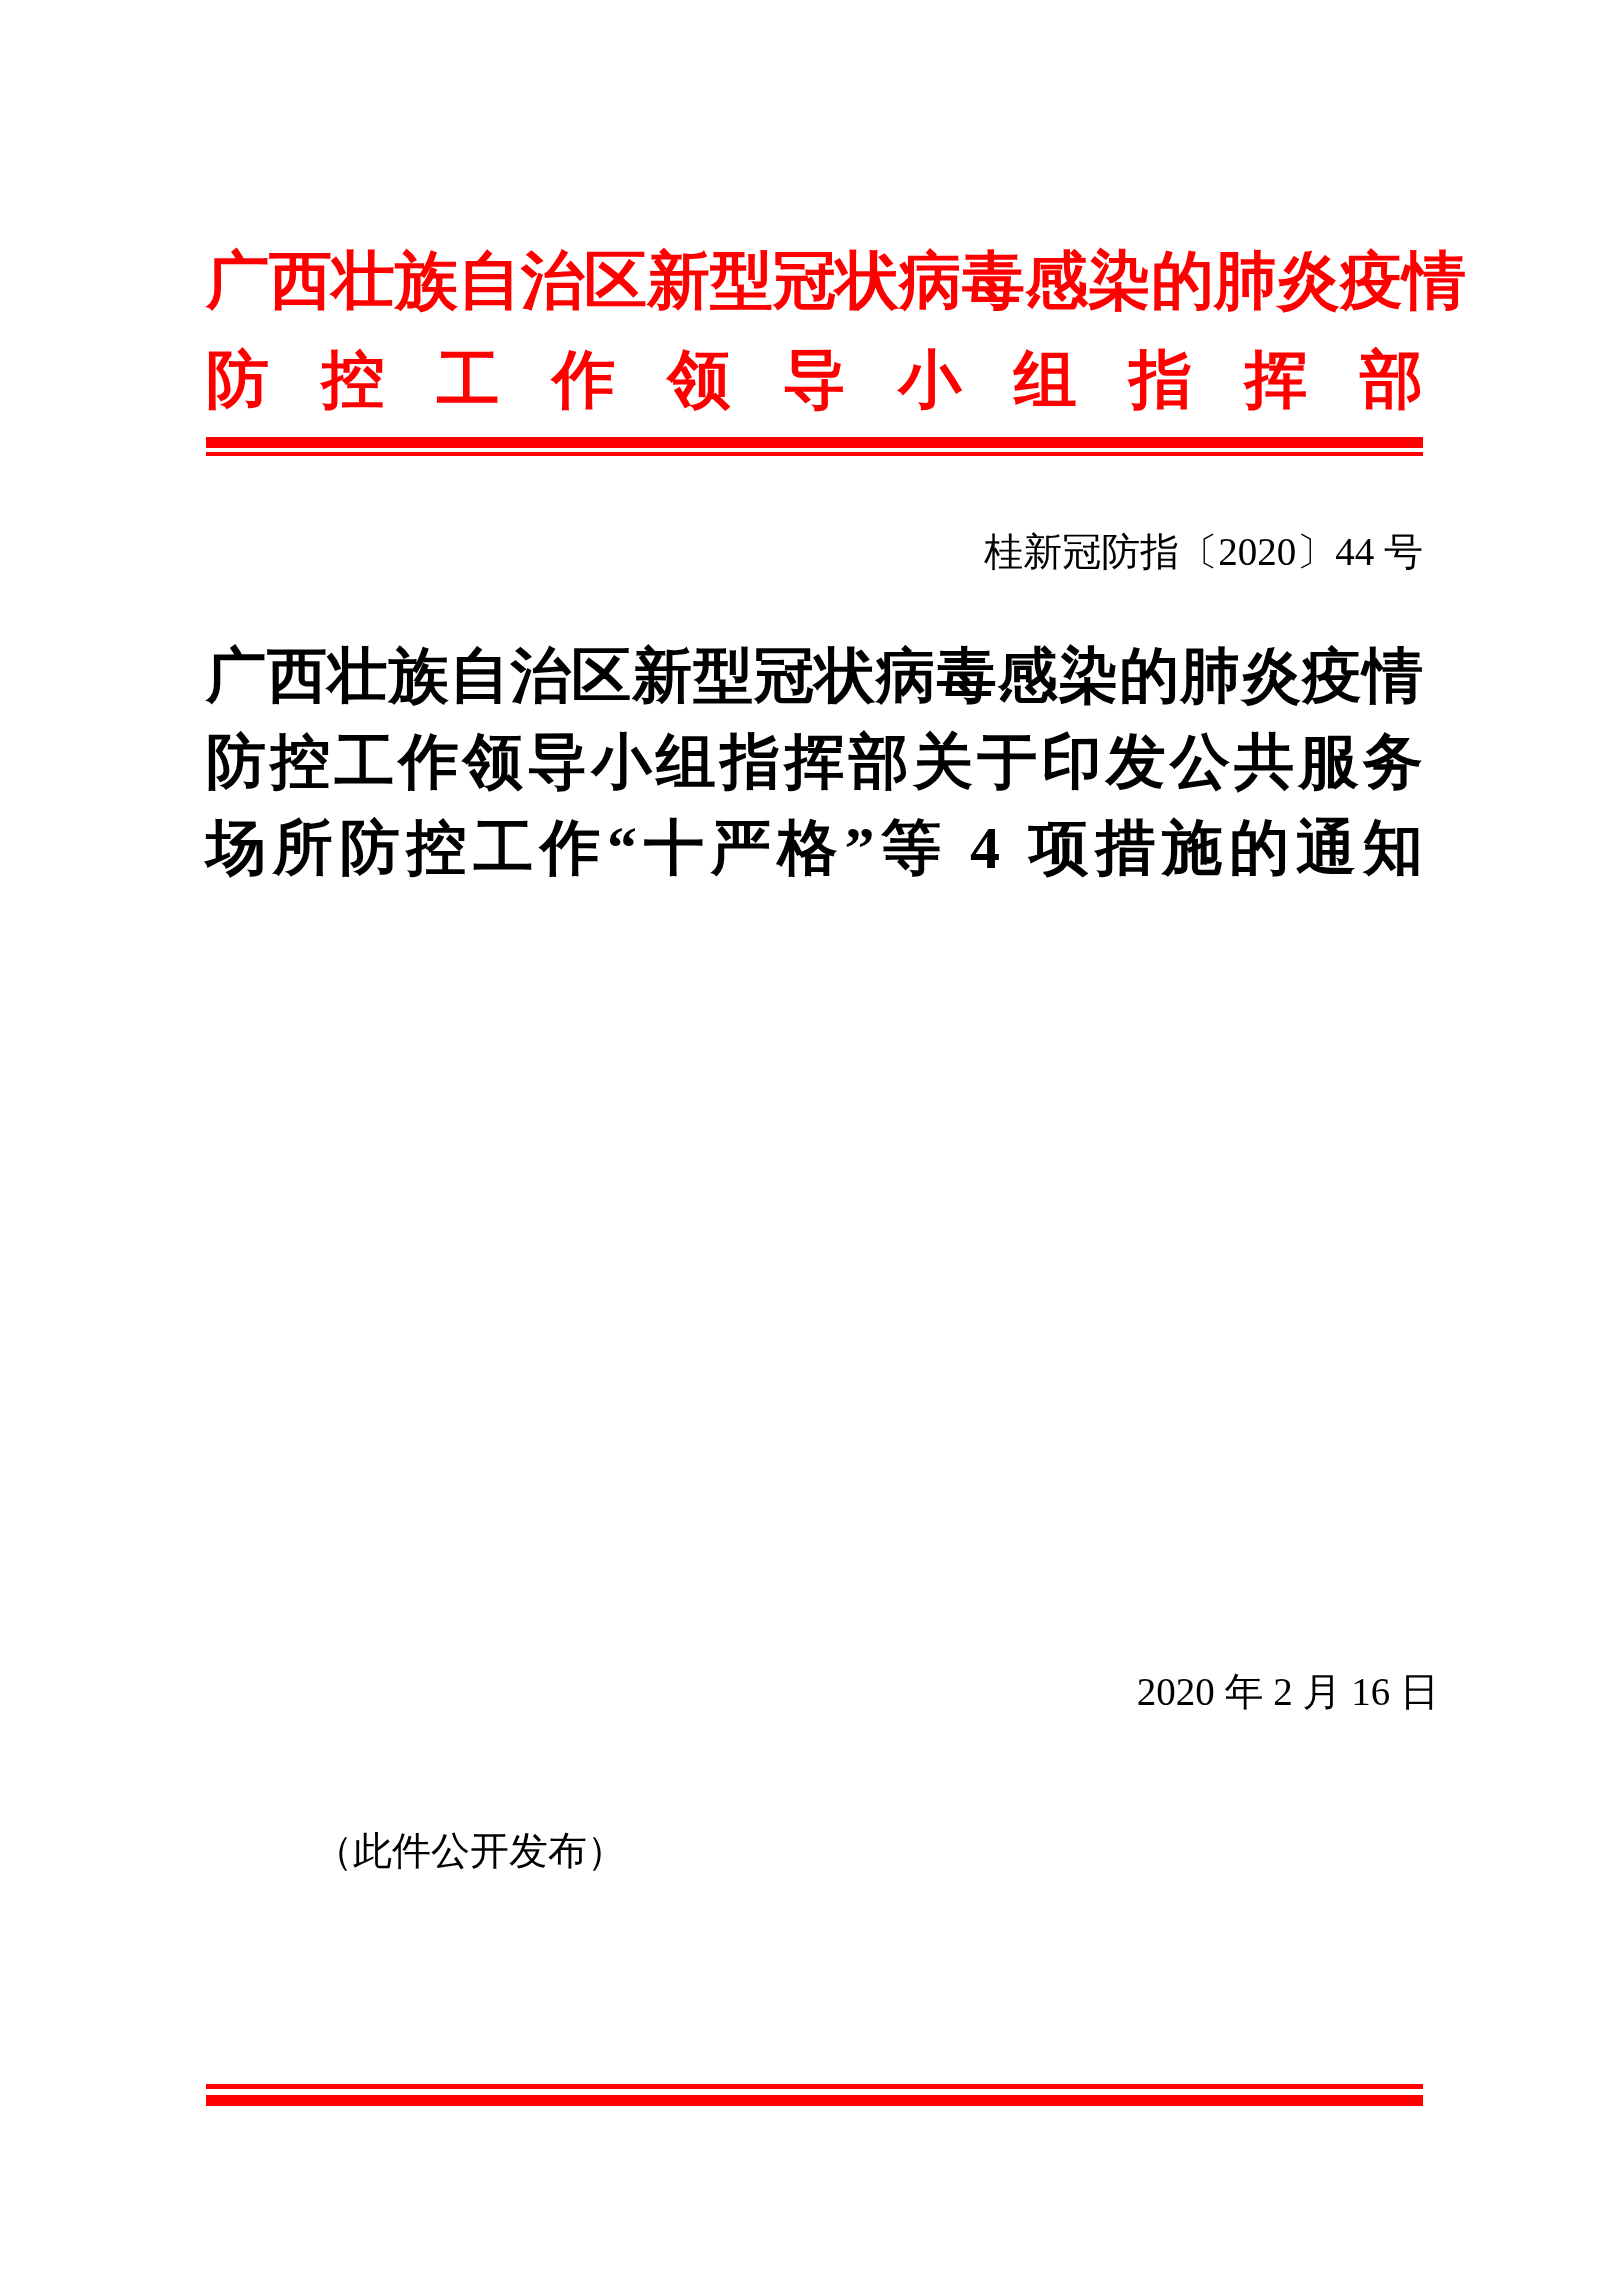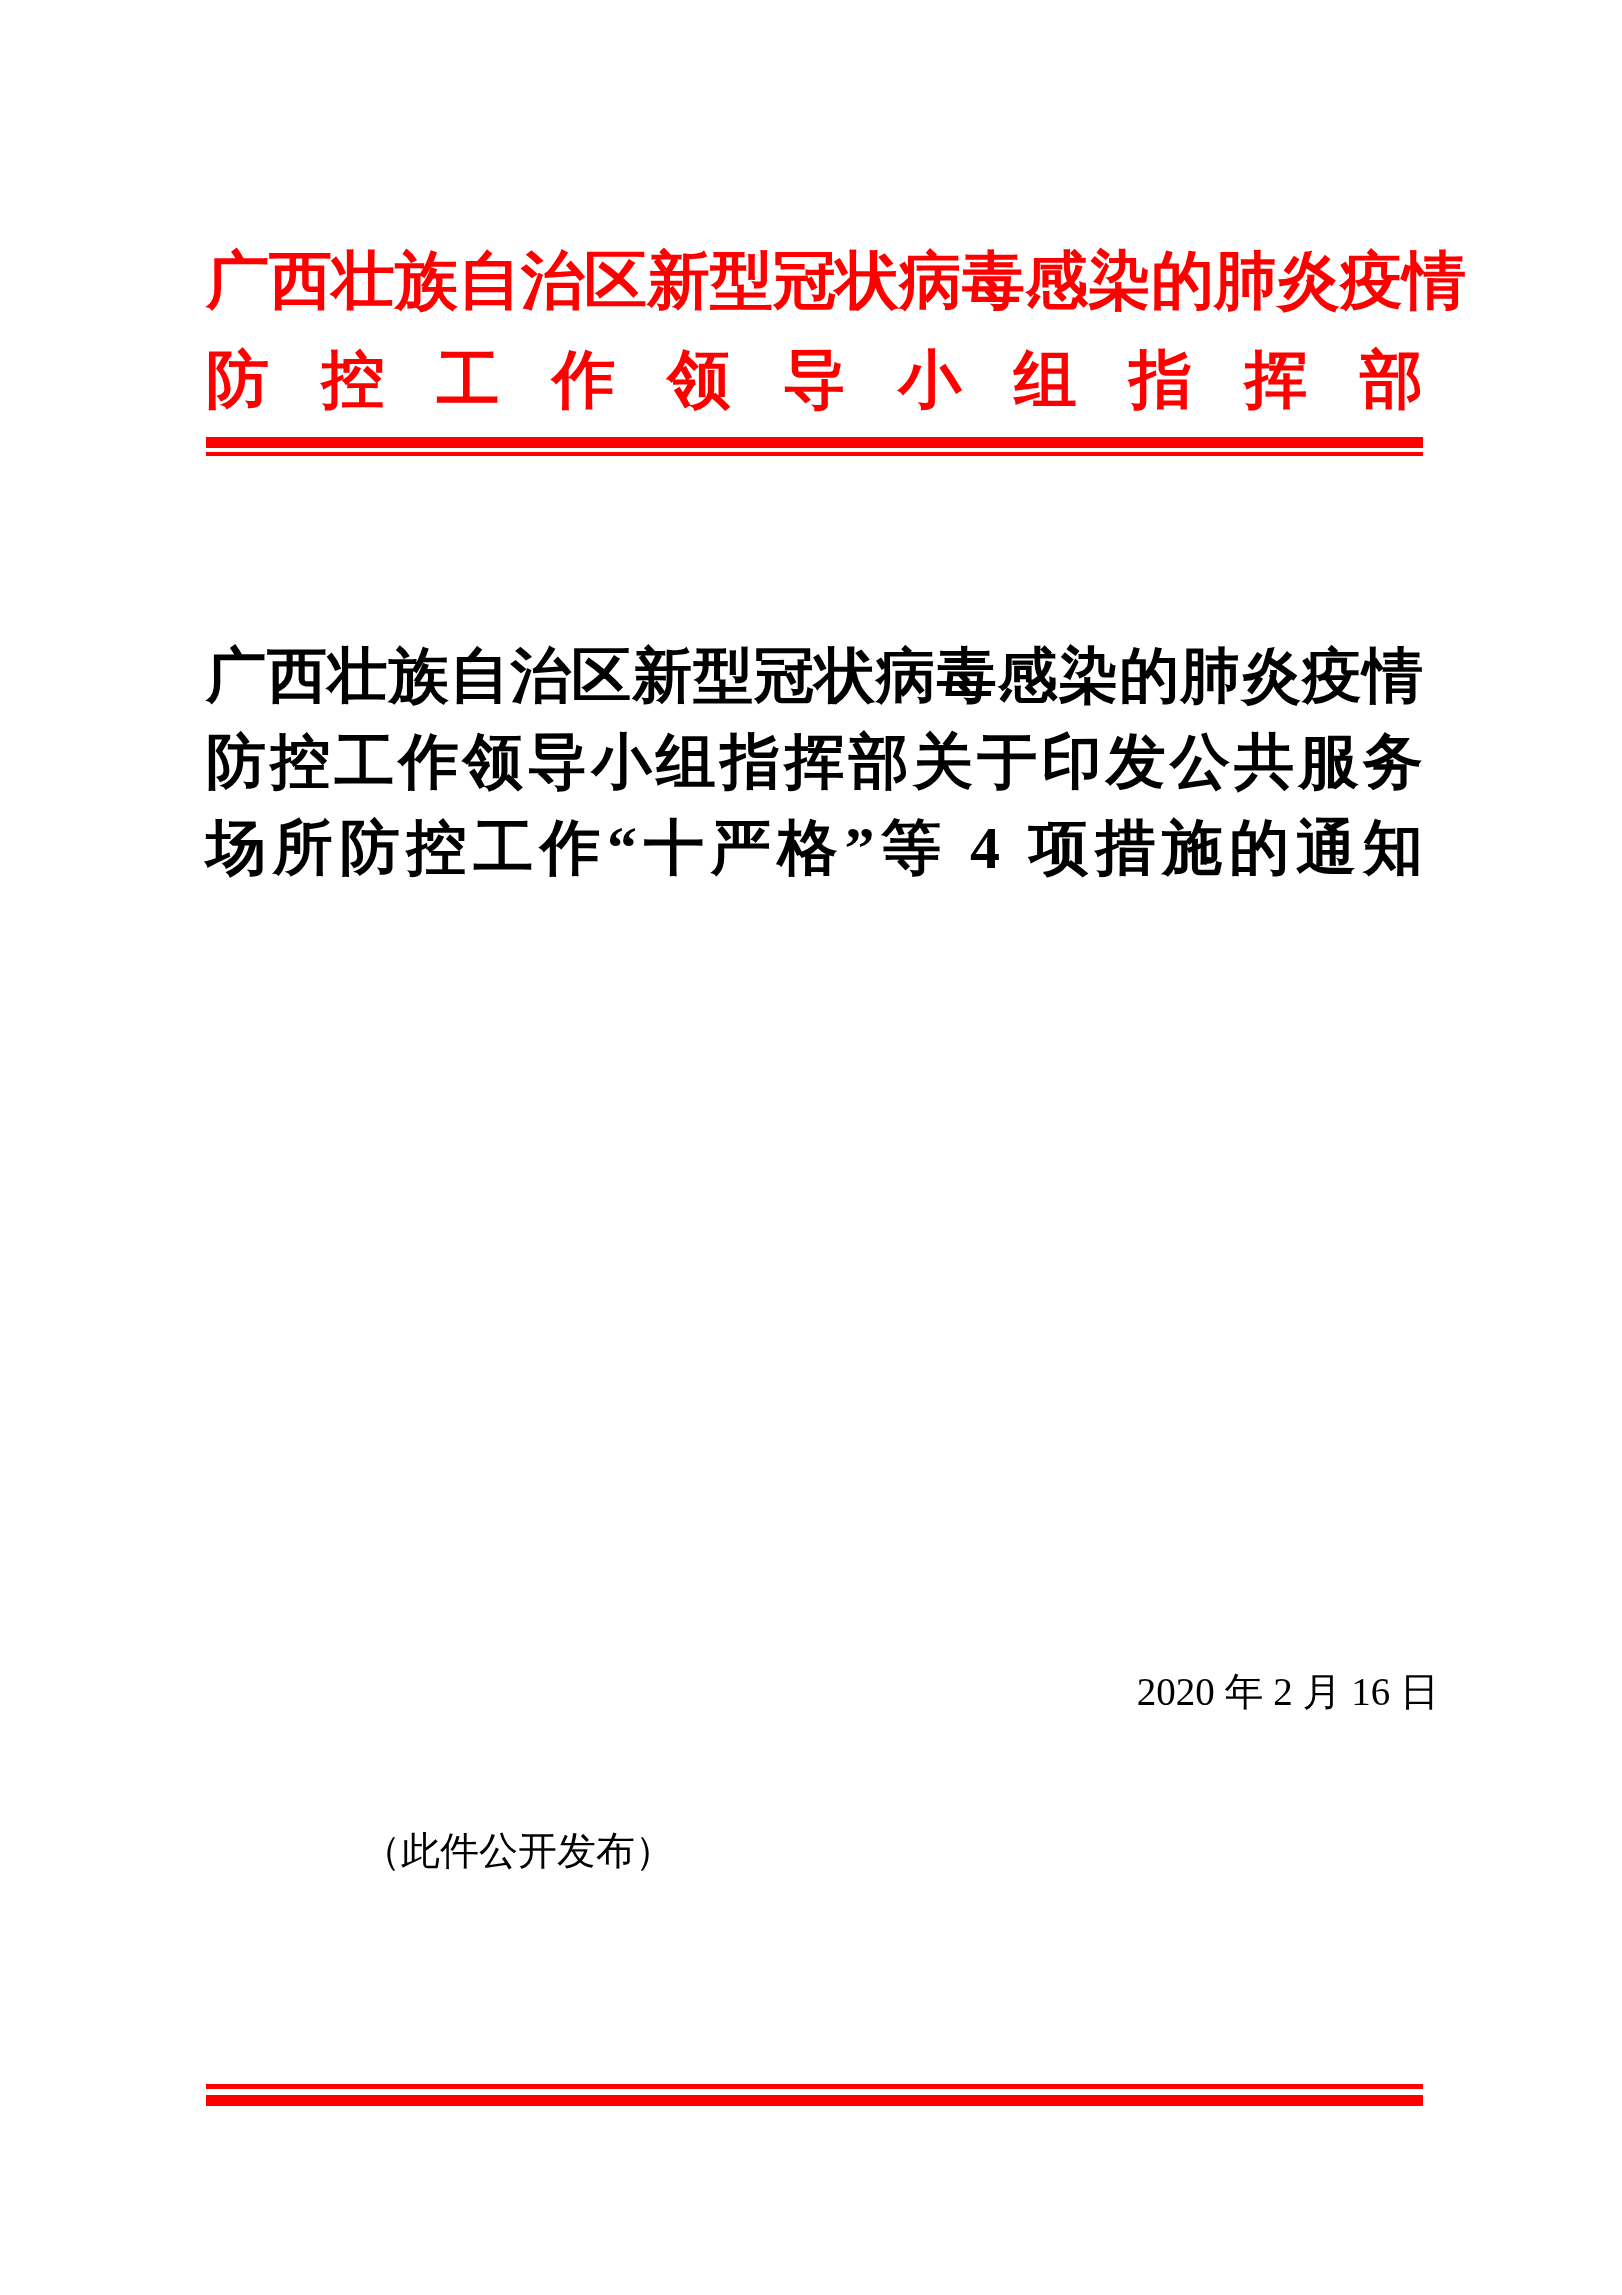--- a/index.html
+++ b/index.html
@@ -87,21 +87,20 @@
   }
 
   
   .footer-note {
     top: 1824px;
     left: 314px;
     width: 785px;
     font-size: 39px;
     color: #000000;
     white-space: pre;
-    margin-left: 48px;
   }
 </style>
 </head>
 <body>
 
 <div class="page">
 
   <div class="abs org-line org-line-1">
       <span>广</span>
       <span>西</span>
@@ -134,20 +133,21 @@
       <span>小</span>
       <span>组</span>
       <span>指</span>
       <span>挥</span>
       <span>部</span>
     </div>
 
   <div class="abs rule rule-top-thick"></div>
   <div class="abs rule rule-top-thin"></div>
 
+  <div class="abs doc-number">桂新冠防指〔2020〕44 号</div>
 
   <div class="abs doc-title">
     <div class="title-line">
         <span>广</span>
         <span>西</span>
         <span>壮</span>
         <span>族</span>
         <span>自</span>
         <span>治</span>
         <span>区</span>

